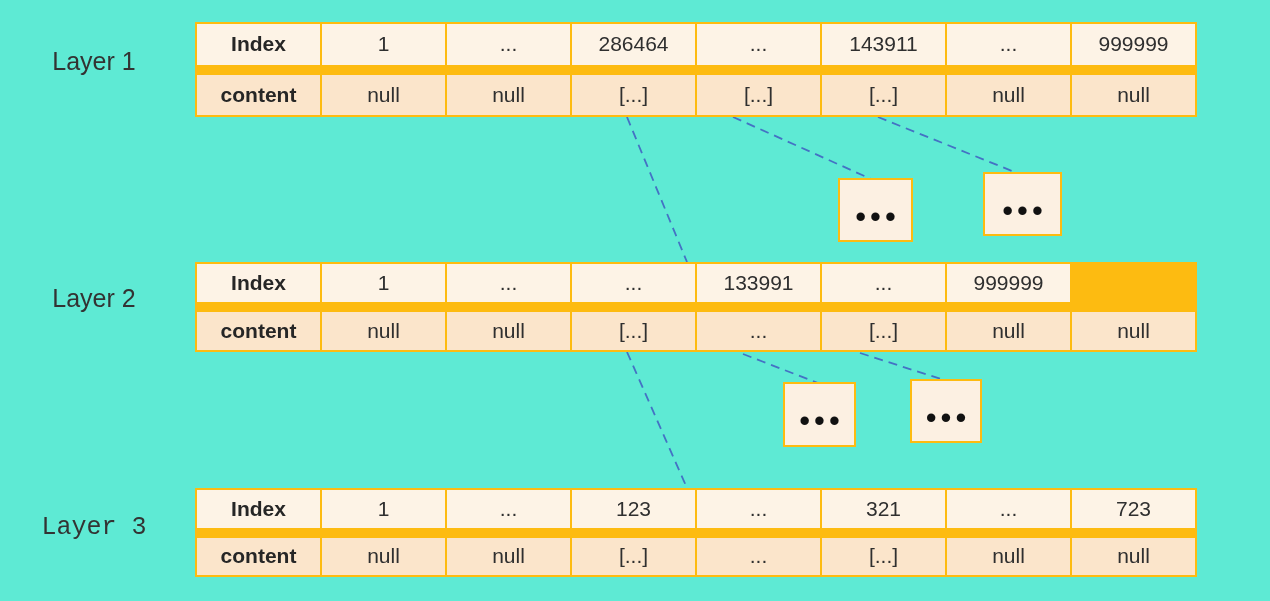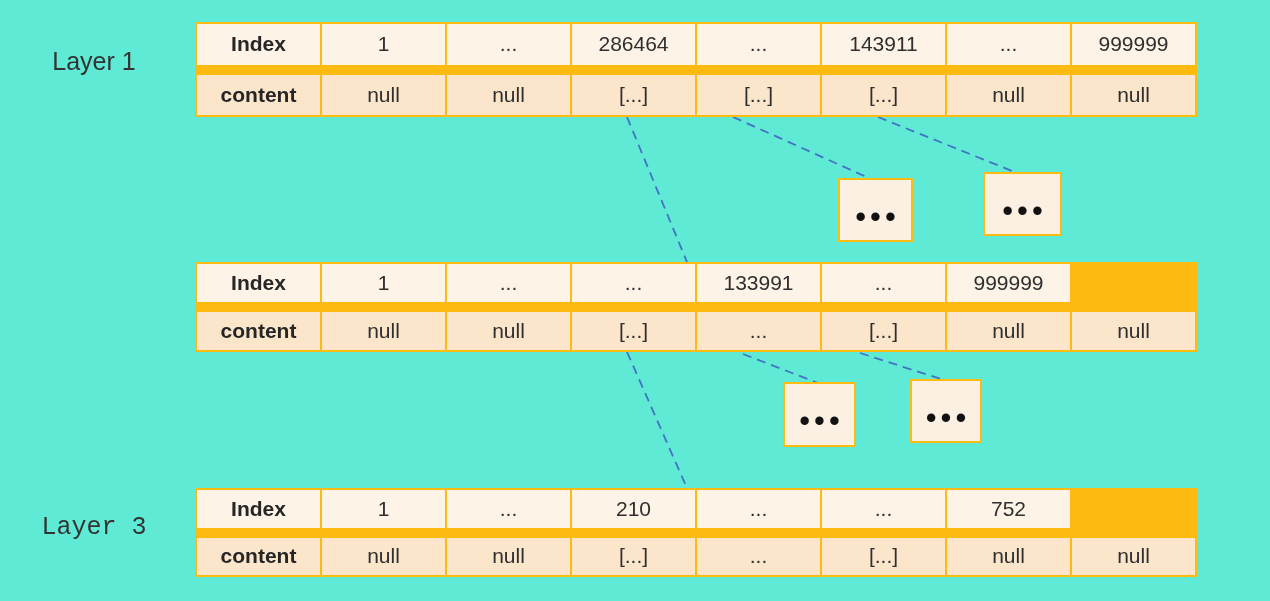--- a/index.html
+++ b/index.html
@@ -45,20 +45,21 @@
   <svg id="connectors" width="1270" height="601">
     <line x1="627" y1="117" x2="687" y2="262"></line>
     <line x1="733" y1="117" x2="871" y2="179"></line>
     <line x1="878" y1="117" x2="1017" y2="173"></line>
     <line x1="627" y1="352" x2="687" y2="488"></line>
     <line x1="743" y1="354" x2="818" y2="383"></line>
     <line x1="860" y1="353" x2="944" y2="380"></line>
   </svg>
 
   <div class="layer-label" style="top:46px;">Layer 1</div>
+  <div class="layer-label" style="top:283px;">Layer 2</div>
   <div class="layer-label" style="top:513px;font-family:Liberation Mono, monospace;">Layer 3</div>
 
   <div class="tbl" style="top:22px;height:95px;">
     <div class="trow row-index">
       <div class="cell hdr">Index</div>
       <div class="cell">1</div>
       <div class="cell">...</div>
       <div class="cell">286464</div>
       <div class="cell">...</div>
       <div class="cell">143911</div>
@@ -111,24 +112,25 @@
   </div>
   <div class="dotbox" style="left:910px;top:379px;width:72px;height:64px;">
     <span class="dots">•••</span>
   </div>
 
   <div class="tbl" style="top:488px;height:89px;">
     <div class="trow row-index">
       <div class="cell hdr">Index</div>
       <div class="cell">1</div>
       <div class="cell">...</div>
-      <div class="cell">210</div>
+      <div class="cell">123</div>
       <div class="cell">...</div>
+      <div class="cell">321</div>
       <div class="cell">...</div>
-      <div class="cell">752</div>
+      <div class="cell">723</div>
     </div>
     <div class="trow row-content">
       <div class="cell hdr">content</div>
       <div class="cell">null</div>
       <div class="cell">null</div>
       <div class="cell">[...]</div>
       <div class="cell">...</div>
       <div class="cell">[...]</div>
       <div class="cell">null</div>
       <div class="cell">null</div>

